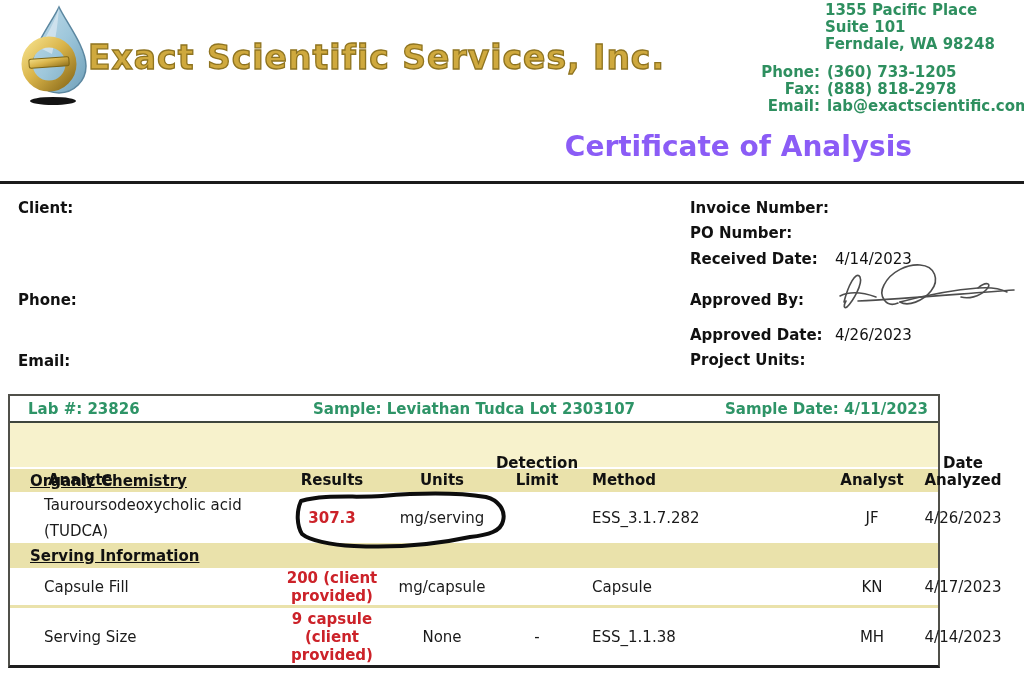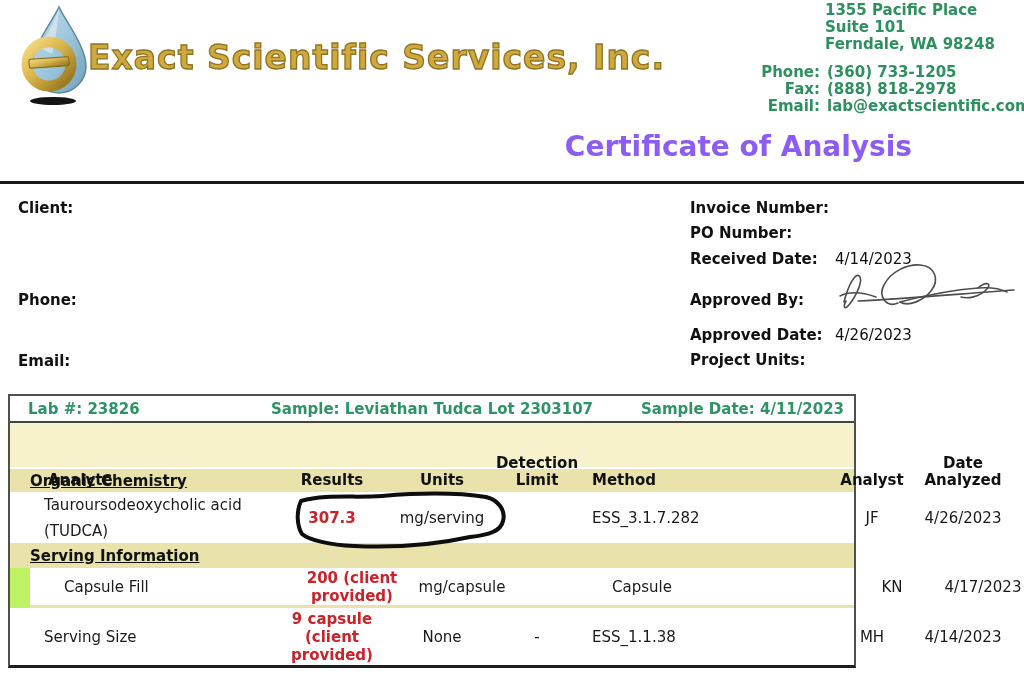--- a/index.html
+++ b/index.html
@@ -46,24 +46,24 @@
     background: #1b1b1b;
   }
 
   
   .fld { position: absolute; font-size: 15px; font-weight: bold; color: #111; white-space: nowrap; }
   .val { position: absolute; font-size: 15px; font-weight: normal; color: #111; white-space: nowrap; }
   .sig { position: absolute; left: 828px; top: 256px; }
 
   
   .coa-table {
-    position: absolute; left: 8px; top: 394px; width: 848px;
+    position: absolute; left: 8px; top: 394px; width: 932px;
     border: 2px solid #50504a;
     border-bottom: 3px solid #1e1e1e;
-    background: #bef264;
+    background: #22c55e;
   }
   .grid-row {
     display: grid;
     grid-template-columns: 262px 120px 100px 90px 250px 80px 102px;
   }
   .lab-row {
     height: 27px;
     display: grid; grid-template-columns: 1fr auto 1fr;
     align-items: center;
     padding: 0 10px;
@@ -88,21 +88,21 @@
     background: #eae2ab;
     font-size: 15px; font-weight: bold; color: #111;
     padding-left: 20px;
     display: flex; align-items: center;
   }
   .section-row span { text-decoration: underline; }
   .sec-1 { height: 25px; border-top: 2px solid #ffffff; }
   .sec-2 { height: 27px; border-top: 2px solid #ffffff; }
   .data-row { background: #ffffff; align-items: center; font-size: 15px; color: #1a1a1a; }
   .row-tudca   { height: 49px; }
-  .row-capsule { height: 40px; border-bottom: 3px solid #eae2ab; margin-left: 20px; }
+  .row-capsule { height: 40px; border-bottom: 3px solid #eae2ab; }
   .row-serving { height: 57px; }
   .data-row .cell { text-align: center; line-height: 18px; }
   .data-row .cell.analyte { text-align: left; padding-left: 34px; padding-right: 14px; line-height: 26px; }
   .data-row .cell.method  { text-align: left; padding-left: 10px; }
   .red-val { color: #cc2229; font-weight: bold; font-size: 15px; line-height: 18px; }
   .circle-anno {
     position: absolute; left: 276px; top: 94px;
     pointer-events: none;
   }
 </style>

